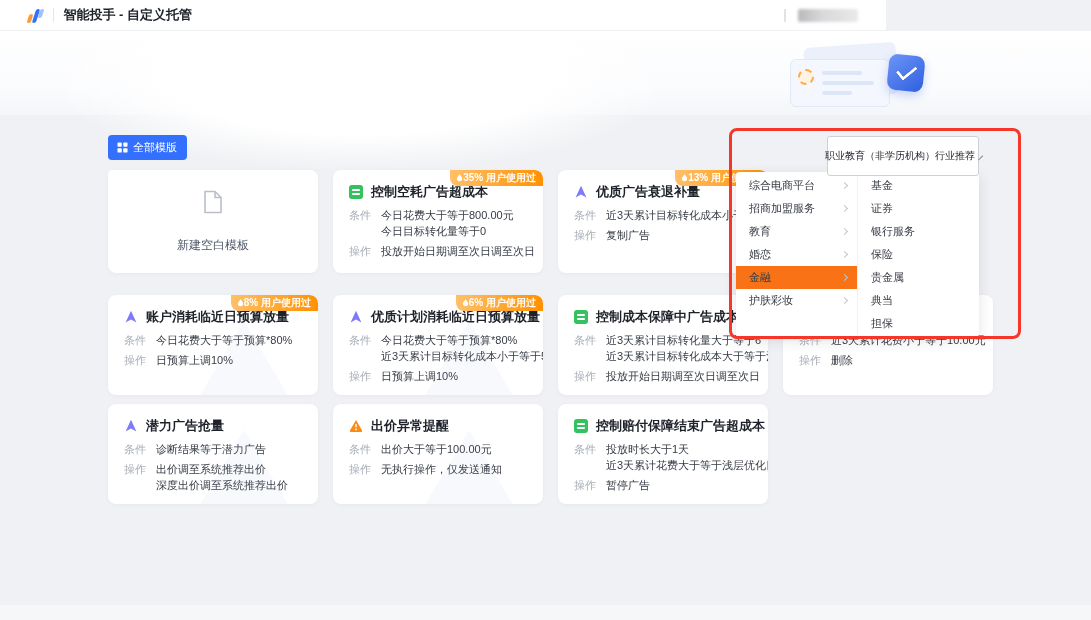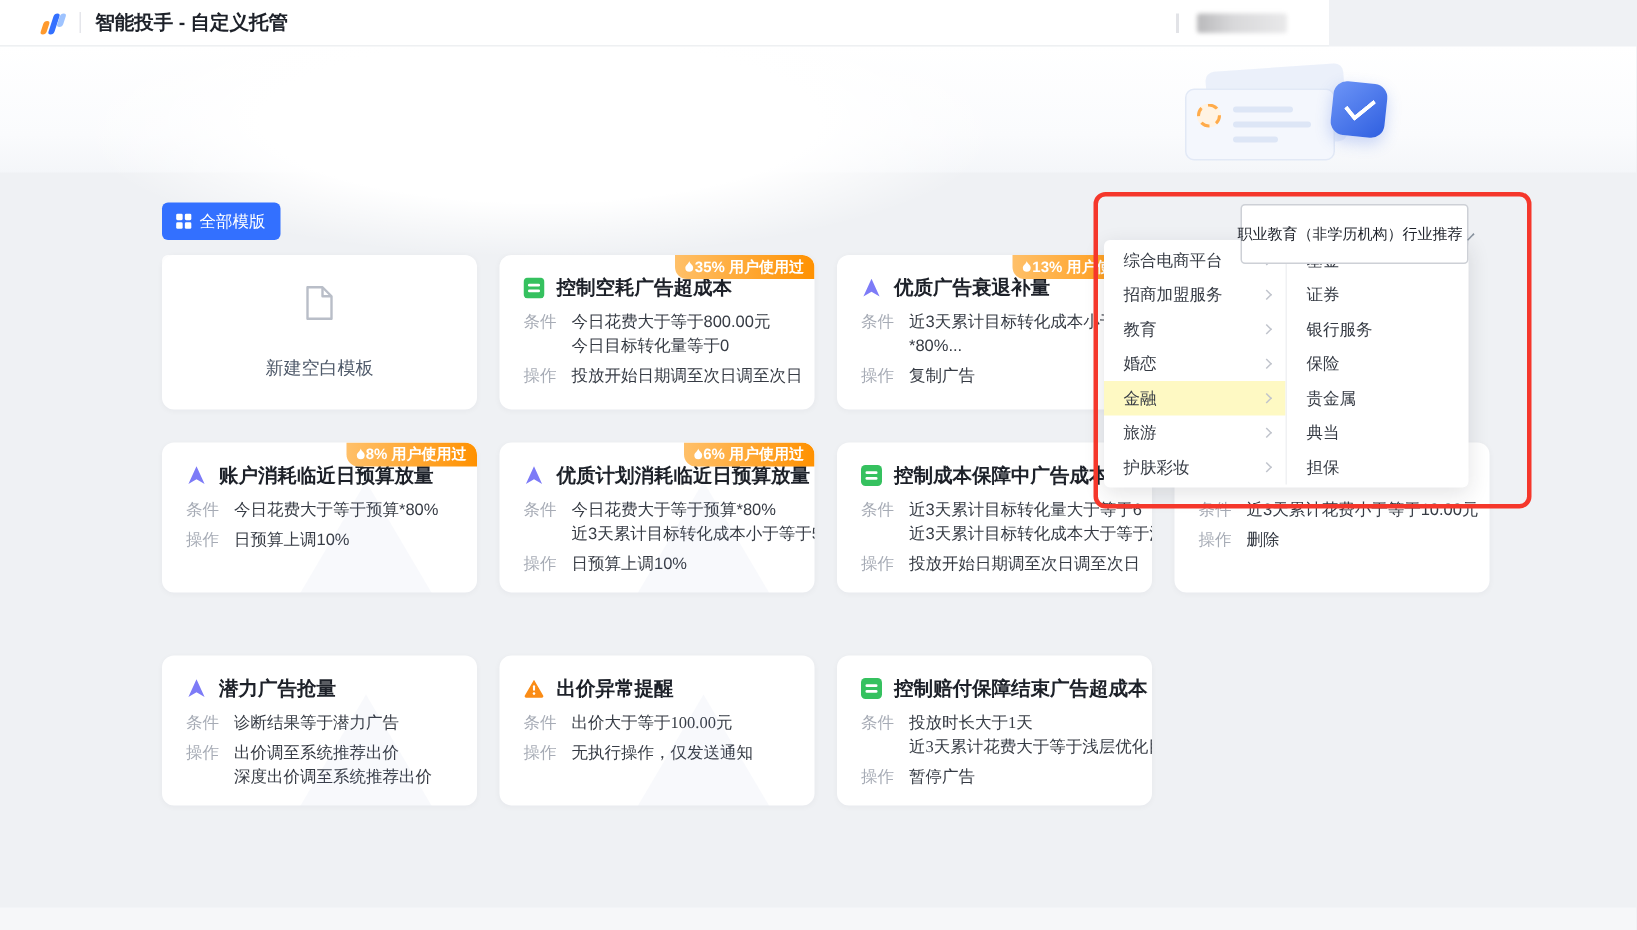--- a/index.html
+++ b/index.html
@@ -55,21 +55,21 @@
   .filter-btn { display:inline-flex; align-items:center; gap:5px; height:25px; padding:0 9px;
     border-radius:4px; background:#fff; font-size:11px; color:#1d2129; cursor:pointer; border:none; }
   .filter-btn.active { background:#3370ff; color:#fff; }
   .filter-btn svg { display:block; }
 
   
   .card { position:absolute; width:210px; background:#fff; border-radius:8px;
     box-shadow:0 1px 4px rgba(31,35,41,.04); padding:12px 16px; z-index:2; overflow:hidden; }
   .h103 { height:103px; } .h100 { height:100px; }
   .c1{left:108px;} .c2{left:333px;} .c3{left:558px;} .c4{left:783px;}
-  .r1{top:170px;} .r2{top:295px;} .r3{top:437px;font-family:Liberation Serif, serif;}
+  .r1{top:170px;} .r2{top:295px;} .r3{top:404px;}
   .card-head { display:flex; align-items:center; gap:8px; height:19px; margin-bottom:6px; }
   .card-head h3 { font-size:13px; font-weight:700; color:#1d2129; white-space:nowrap; }
   .tpl-icon { width:14px; height:14px; flex:0 0 auto; display:flex; }
   .crow { display:flex; gap:8px; margin-bottom:4px; }
   .crow .lbl { flex:0 0 24px; font-size:11px; color:#a6abb5; line-height:16px; }
   .crow .lines p { font-size:11px; color:#363b44; line-height:16px; white-space:nowrap; }
   .badge { position:absolute; top:0; right:0; height:16px; display:flex; align-items:center; gap:0;
     padding:0 7px 0 6px; border-radius:0 8px 0 8px;
     background:linear-gradient(90deg,#ffc069,#ff9100); color:#fff; font-size:10px; font-weight:600; }
   .badge svg{ display:block; }
@@ -83,28 +83,28 @@
   .card.covered { padding-top:37px; }
 
   
   .dd-trigger { position:absolute; left:827px; top:136px; width:152px; height:40px; background:#fff;
     border:1px solid #cdd0d6; border-radius:3px; display:flex; align-items:center; justify-content:center;
     gap:5px; font-size:10px; color:#1d2129; z-index:12; cursor:pointer; white-space:nowrap; }
   .chev { display:inline-block; width:6px; height:6px; border-right:1.5px solid #86909c;
     border-bottom:1.5px solid #86909c; }
   .chev.up { transform:rotate(-135deg); margin-top:3px; }
   .chev.right { transform:rotate(-45deg); width:5px; height:5px; border-color:#c0c4cc; }
-  .dd-panel { position:absolute; left:736px; top:160px; width:243px; background:#fff; border-radius:4px;
+  .dd-panel { position:absolute; left:736px; top:172px; width:243px; background:#fff; border-radius:4px;
     box-shadow:0 4px 14px rgba(31,35,41,.12); z-index:11; display:flex; padding:2px 0; }
   .dd-col { width:121px; }
   .dd-col.sub { border-left:1px solid #f0f1f3; width:122px; }
   .dd-item { height:23px; display:flex; align-items:center; padding:0 10px 0 13px; font-size:11px;
     color:#363b44; cursor:pointer; }
   .dd-item .t { flex:1; white-space:nowrap; }
-  .dd-item.hl { background:#fef9c3; }
+  .dd-item.hl { background:#f97316; }
 
   
   .red-box { position:absolute; left:729px; top:128px; width:292px; height:211px;
     border:3px solid #f5372b; border-radius:8px; z-index:20; pointer-events:none; }
 
   .footer-strip { position:absolute; left:0; bottom:0; width:1091px; height:15px; background:#f6f7f9; }
 </style>
 </head>
 <body>
 
@@ -235,21 +235,20 @@
         <svg width="14" height="14" viewBox="0 0 14 14">
             <path d="M7 .8 L12.4 12.6 L7 9.5 L1.6 12.6 Z" fill="#7d7bf7"></path>
           </svg>
       </span>
       <h3>优质广告衰退补量</h3>
     </div>
     <div class="crow">
         <span class="lbl">条件</span>
       <div class="lines">
           <p>近3天累计目标转化成本小于等于浅层优化目标出</p>
-          <p>*80%...</p>
         </div>
       </div>
     <div class="crow">
         <span class="lbl">操作</span>
       <div class="lines">
           <p>复制广告</p>
         </div>
       </div>
   </article>
 
@@ -449,24 +448,20 @@
         </div>
       <div class="dd-item">
           <span class="t">婚恋</span>
           <i class="chev right"></i>
         </div>
       <div class="dd-item hl">
           <span class="t">金融</span>
           <i class="chev right"></i>
         </div>
       <div class="dd-item">
-          <span class="t">旅游</span>
-          <i class="chev right"></i>
-        </div>
-      <div class="dd-item">
           <span class="t">护肤彩妆</span>
           <i class="chev right"></i>
         </div>
     </div>
     <div class="dd-col sub">
       <div class="dd-item">
           <span class="t">基金</span>
         </div>
       <div class="dd-item">
           <span class="t">证券</span>

